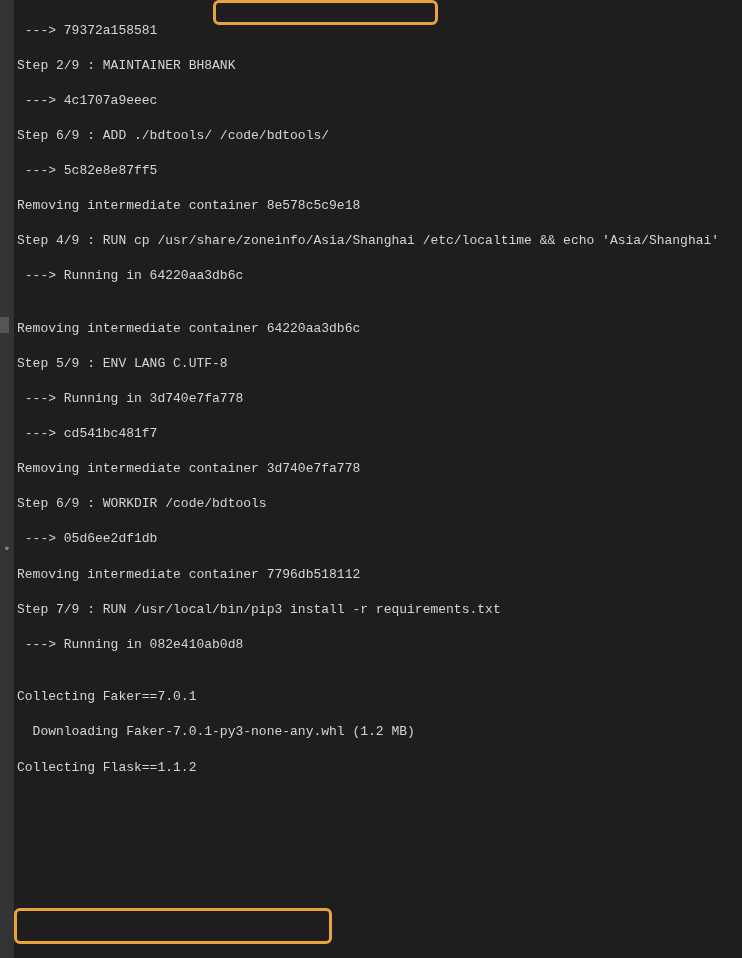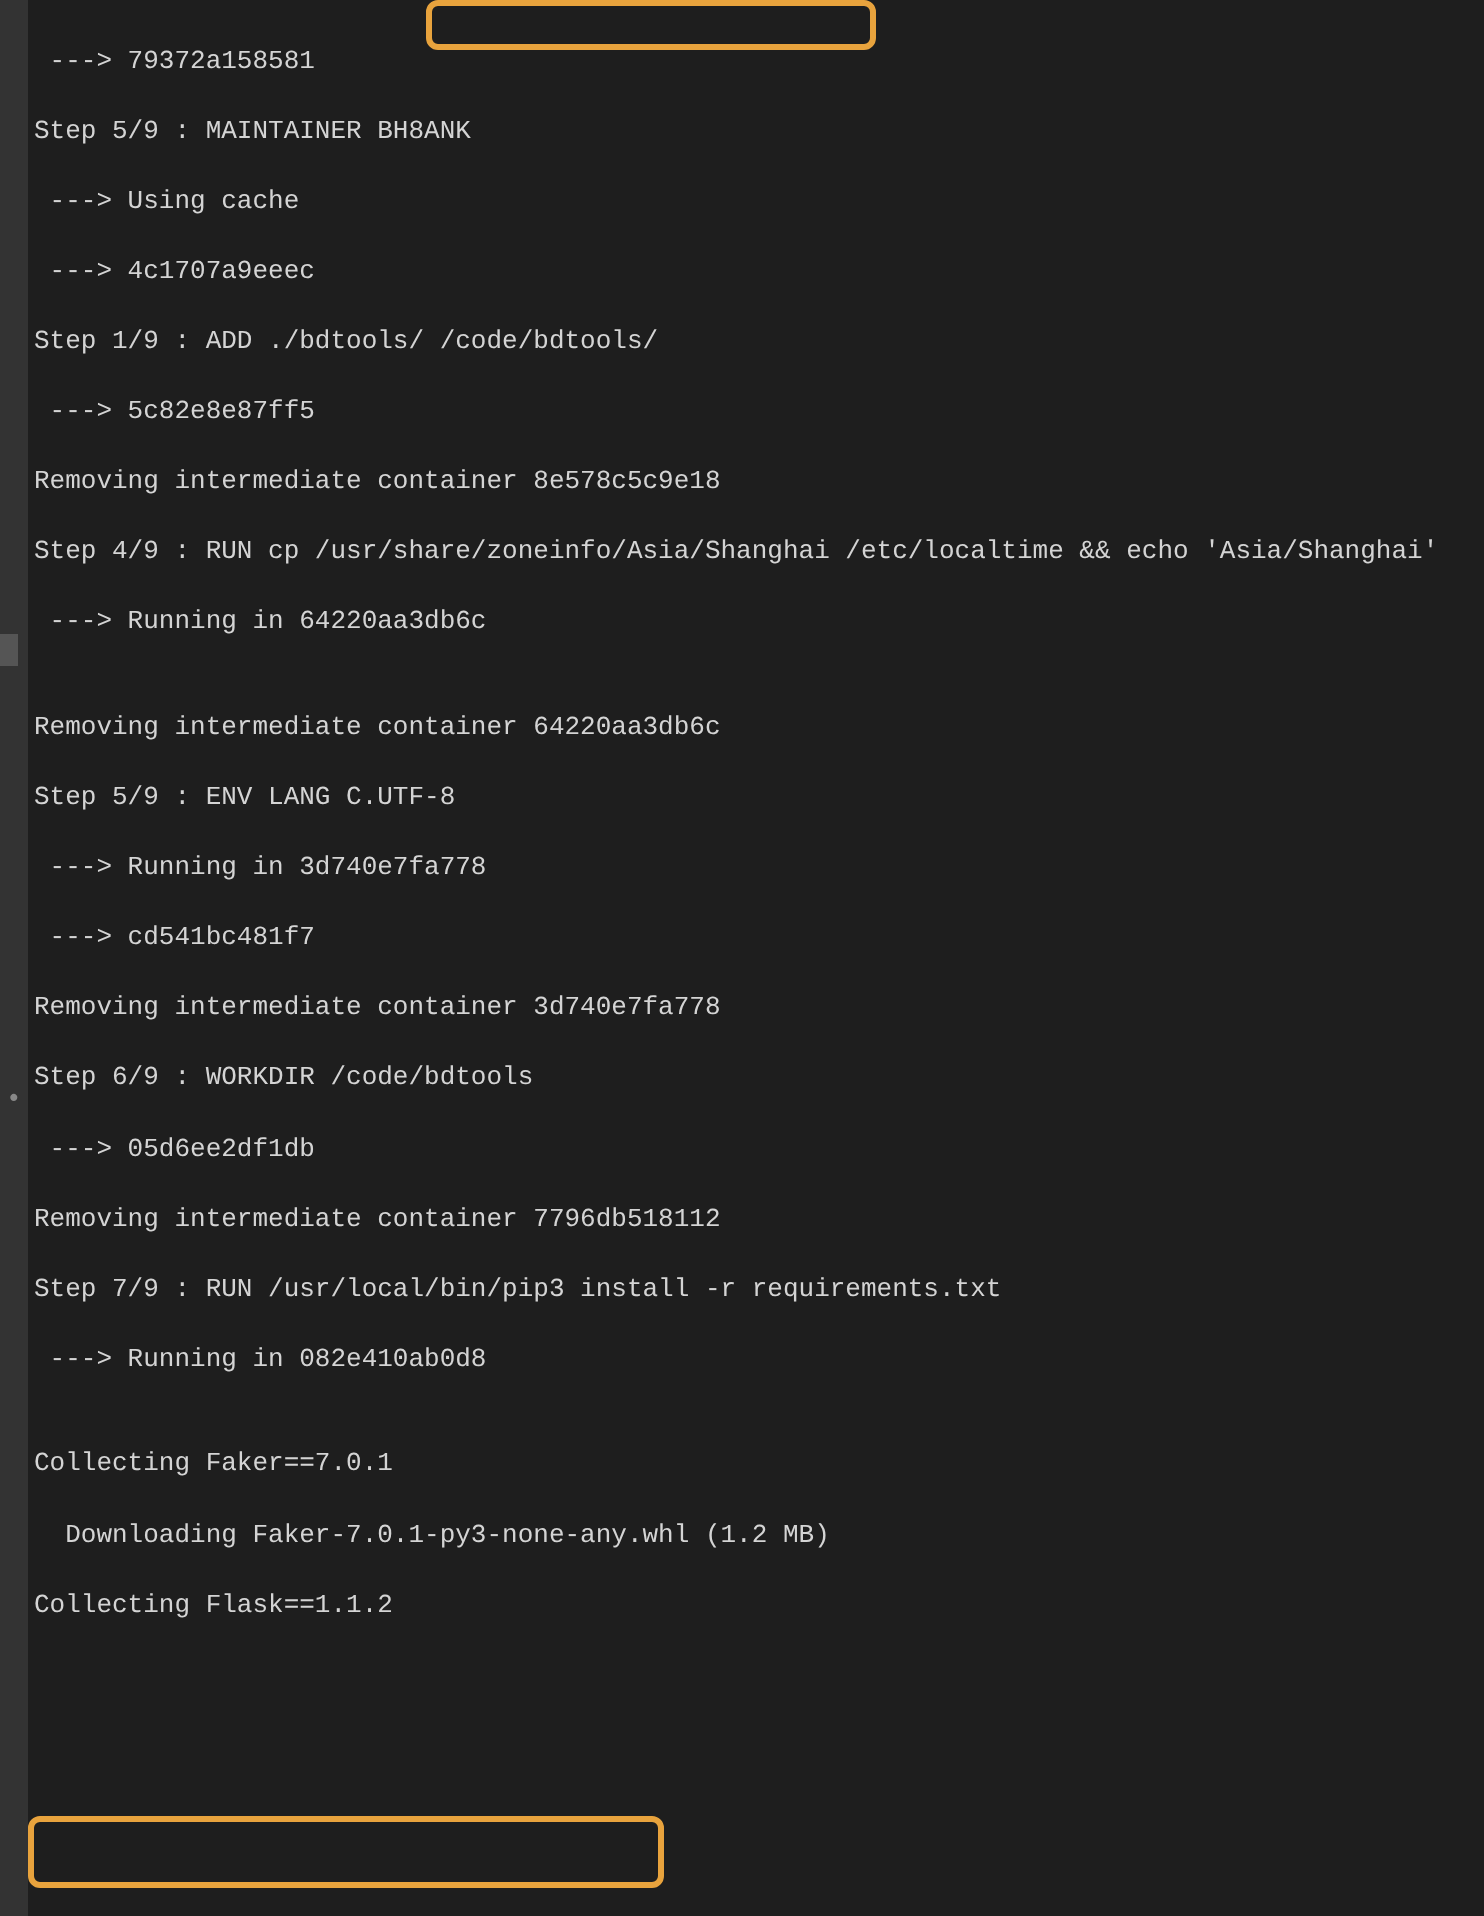--- a/index.html
+++ b/index.html
@@ -53,24 +53,23 @@
 </style>
 </head>
 <body>
 
 <div class="gutter"></div>
 <div class="modified-mark"></div>
 <div class="bullet-mark">•</div>
 
 <div class="term">
 <span class="line"> ---&gt; 79372a158581</span>
-<span class="line">Step 5/9 : MAINTAINER BH8ANK</span>
-<span class="line"> ---&gt; Using cache</span>
+<span class="line">Step 2/9 : MAINTAINER BH8ANK</span>
 <span class="line"> ---&gt; 4c1707a9eeec</span>
-<span class="line">Step 1/9 : ADD ./bdtools/ /code/bdtools/</span>
+<span class="line">Step 6/9 : ADD ./bdtools/ /code/bdtools/</span>
 <span class="line"> ---&gt; 5c82e8e87ff5</span>
 <span class="line">Removing intermediate container 8e578c5c9e18</span>
 <span class="line">Step 4/9 : RUN cp /usr/share/zoneinfo/Asia/Shanghai /etc/localtime &amp;&amp; echo 'Asia/Shanghai'</span>
 <span class="line"> ---&gt; Running in 64220aa3db6c</span>
 <span class="line"></span>
 <span class="line">Removing intermediate container 64220aa3db6c</span>
 <span class="line">Step 5/9 : ENV LANG C.UTF-8</span>
 <span class="line"> ---&gt; Running in 3d740e7fa778</span>
 <span class="line"> ---&gt; cd541bc481f7</span>
 <span class="line">Removing intermediate container 3d740e7fa778</span>

